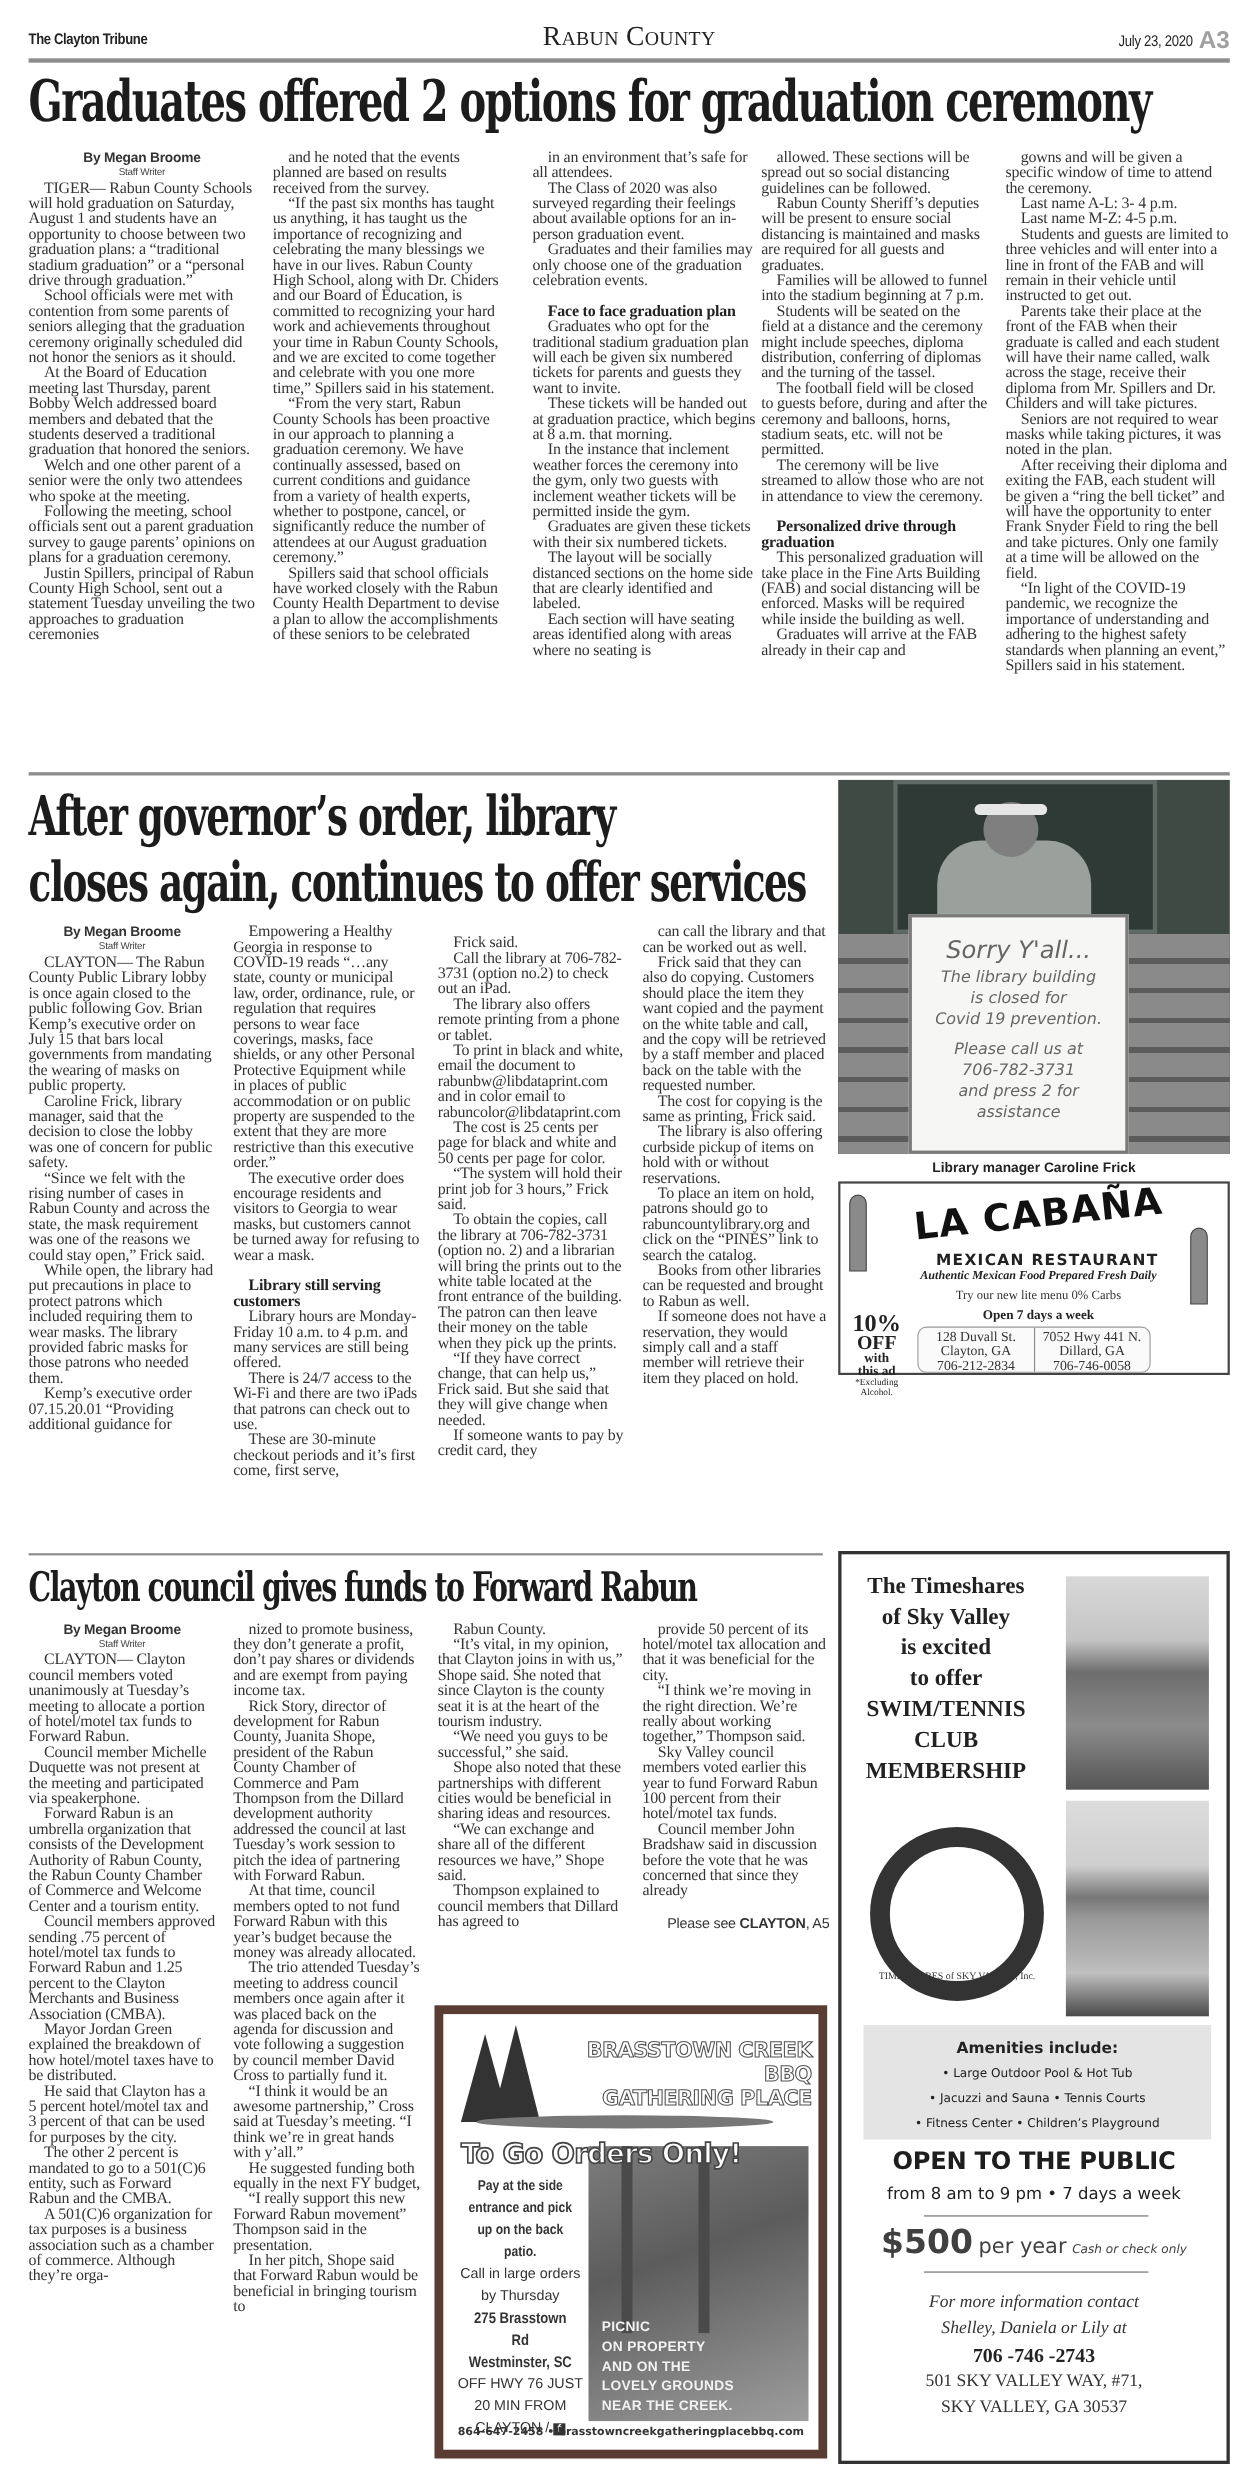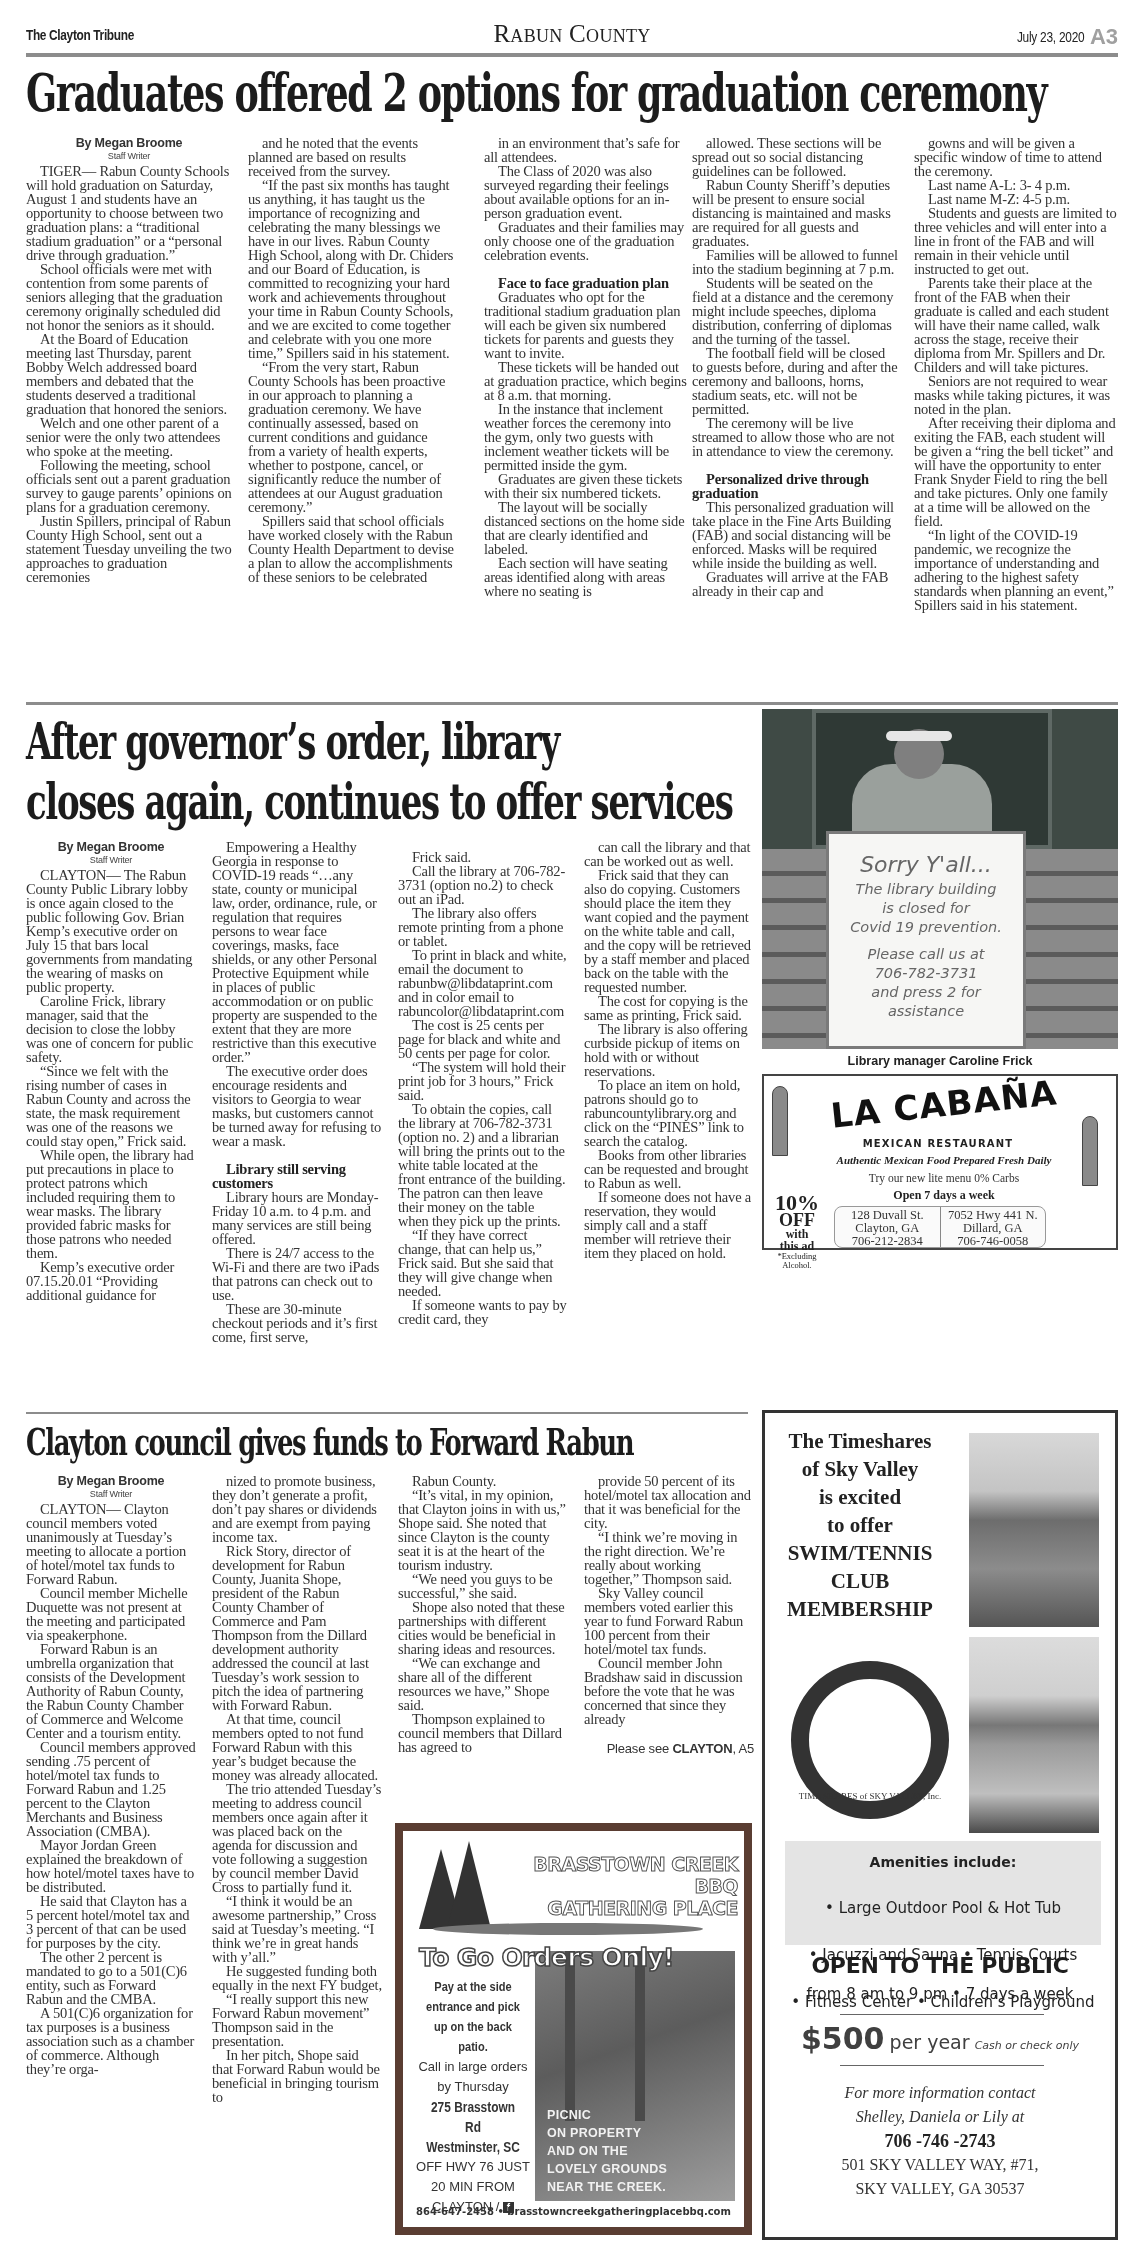--- a/index.html
+++ b/index.html
@@ -37,21 +37,21 @@
   .photo .door { position: absolute; left: 50px; top: 0; width: 240px; height: 140px; background: #2f3935; border: 4px solid #5f6965; }
   .photo .person { position: absolute; left: 90px; top: 55px; width: 140px; height: 90px; background: #9aa09c; border-radius: 40px 40px 0 0; }
   .photo .head { position: absolute; left: 132px; top: 20px; width: 50px; height: 50px; border-radius: 50%; background: #7f7f7f; }
   .photo .visor { position: absolute; left: 124px; top: 22px; width: 66px; height: 10px; border-radius: 6px; background: #e6e6e6; }
   .photo .sign { position: absolute; left: 64px; top: 122px; width: 200px; height: 218px; background: #f6f6f4; border: 3px solid #7a7a7a; padding: 16px 10px; font-family: "DejaVu Sans", sans-serif; color: #666; text-align: center; font-size: 14.5px; line-height: 19px; font-style: italic; }
   .caption { left: 762px; top: 1054px; width: 356px; text-align: center; font-family: "Liberation Sans", sans-serif; font-weight: bold; font-size: 12.5px; color: #222; }
 
   
   .ad-cabana { left: 762px; top: 1074px; width: 356px; height: 176px; border: 2px solid #444; background: #fff; }
   .cab-logo { position: absolute; left: 60px; top: 8px; width: 240px; text-align: center; font-family: "DejaVu Sans", sans-serif; font-weight: bold; font-size: 34px; letter-spacing: 1px; color: #111; transform: rotate(-6deg); }
-  .cab-sub { position: absolute; left: 64px; top: 62px; width: 220px; text-align: center; font-family: "DejaVu Sans", sans-serif; font-weight: bold; font-size: 10px; letter-spacing: 1.2px; color: #222; }
+  .cab-sub { position: absolute; left: 78px; top: 62px; width: 220px; text-align: center; font-family: "DejaVu Sans", sans-serif; font-weight: bold; font-size: 14px; letter-spacing: 1.2px; color: #222; }
   .cab-tag { position: absolute; left: 50px; top: 78px; width: 260px; text-align: center; font-family: "Liberation Serif", serif; font-style: italic; font-weight: bold; font-size: 11px; color: #222; }
   .cab-lite { position: absolute; left: 50px; top: 96px; width: 260px; text-align: center; font-family: "Liberation Serif", serif; font-size: 11.5px; color: #333; }
   .cab-open { position: absolute; left: 50px; top: 112px; width: 260px; text-align: center; font-family: "Liberation Serif", serif; font-weight: bold; font-size: 12px; color: #222; }
   .cab-addr { position: absolute; left: 70px; top: 130px; width: 212px; height: 42px; border: 1px solid #999; border-radius: 8px; display: flex; font-family: "Liberation Serif", serif; font-size: 12.5px; line-height: 13px; color: #333; background: #fafafa; }
   .cab-addr div { flex: 1; text-align: center; padding-top: 2px; }
   .cab-addr div + div { border-left: 1px solid #888; }
   .cab-off { position: absolute; left: 2px; top: 118px; width: 62px; text-align: center; font-family: "Liberation Serif", serif; font-weight: bold; color: #222; line-height: 12px; }
   .cab-off .pct { font-size: 22px; line-height: 18px; }
   .cab-off .off { font-size: 18px; line-height: 16px; }
   .cab-off .small { font-size: 12px; }
@@ -75,21 +75,21 @@
 
   
   .ad-sky { left: 762px; top: 1410px; width: 356px; height: 830px; border: 3px solid #333; background: #fff; }
   .sky-head { position: absolute; left: 10px; top: 14px; width: 170px; text-align: center; font-family: "Liberation Serif", serif; font-weight: bold; font-size: 21px; line-height: 28px; color: #222; }
   .sky-img { position: absolute; left: 204px; width: 130px; background: linear-gradient(180deg, #d8d8d8 0%, #c4c4c4 30%, #6d6d6d 45%, #8c8c8c 70%, #555 100%); }
   .sky-img2 { background: linear-gradient(180deg, #dcdcdc 0%, #cfcfcf 30%, #777 45%, #9a9a9a 55%, #bfbfbf 80%, #4a4a4a 100%); }
   .sky-logo { position: absolute; left: 26px; top: 248px; width: 158px; height: 158px; border-radius: 50%; border: 18px solid #333; background: #fff; }
   .sky-logo-text { position: absolute; left: 26px; top: 378px; width: 158px; text-align: center; font-family: "Liberation Serif", serif; font-size: 9px; color: #333; }
   .sky-amen { position: absolute; left: 20px; top: 428px; width: 316px; height: 104px; background: #e4e4e4; text-align: center; font-family: "DejaVu Sans", sans-serif; color: #222; padding-top: 10px; }
   .sky-amen .ttl { font-weight: bold; font-size: 14px; line-height: 22px; }
-  .sky-amen .line { font-size: 15px; line-height: 23px; margin-top: 24px; }
+  .sky-amen .line { font-size: 11px; line-height: 23px; }
   .sky-open { position: absolute; left: 0; width: 100%; top: 540px; text-align: center; font-family: "DejaVu Sans", sans-serif; font-weight: bold; font-size: 22px; color: #1e1e1e; letter-spacing: -0.3px; }
   .sky-hours { position: absolute; left: 0; width: 100%; top: 572px; text-align: center; font-family: "DejaVu Sans", sans-serif; font-size: 15px; color: #222; }
   .sky-hr { position: absolute; left: 75px; width: 204px; height: 1px; background: #666; }
   .sky-price { position: absolute; left: 0; width: 100%; top: 608px; text-align: center; font-family: "DejaVu Sans", sans-serif; color: #404040; }
   .sky-price .amt { font-weight: bold; font-size: 30px; }
   .sky-price .per { font-size: 19px; }
   .sky-price .cash { font-style: italic; font-size: 11px; }
   .sky-contact { position: absolute; left: 0; width: 100%; top: 668px; text-align: center; font-family: "Liberation Serif", serif; color: #333; }
   .sky-contact .it { font-style: italic; font-size: 16px; line-height: 24px; }
   .sky-contact .ph { font-weight: bold; font-size: 18px; line-height: 24px; color: #222; }

